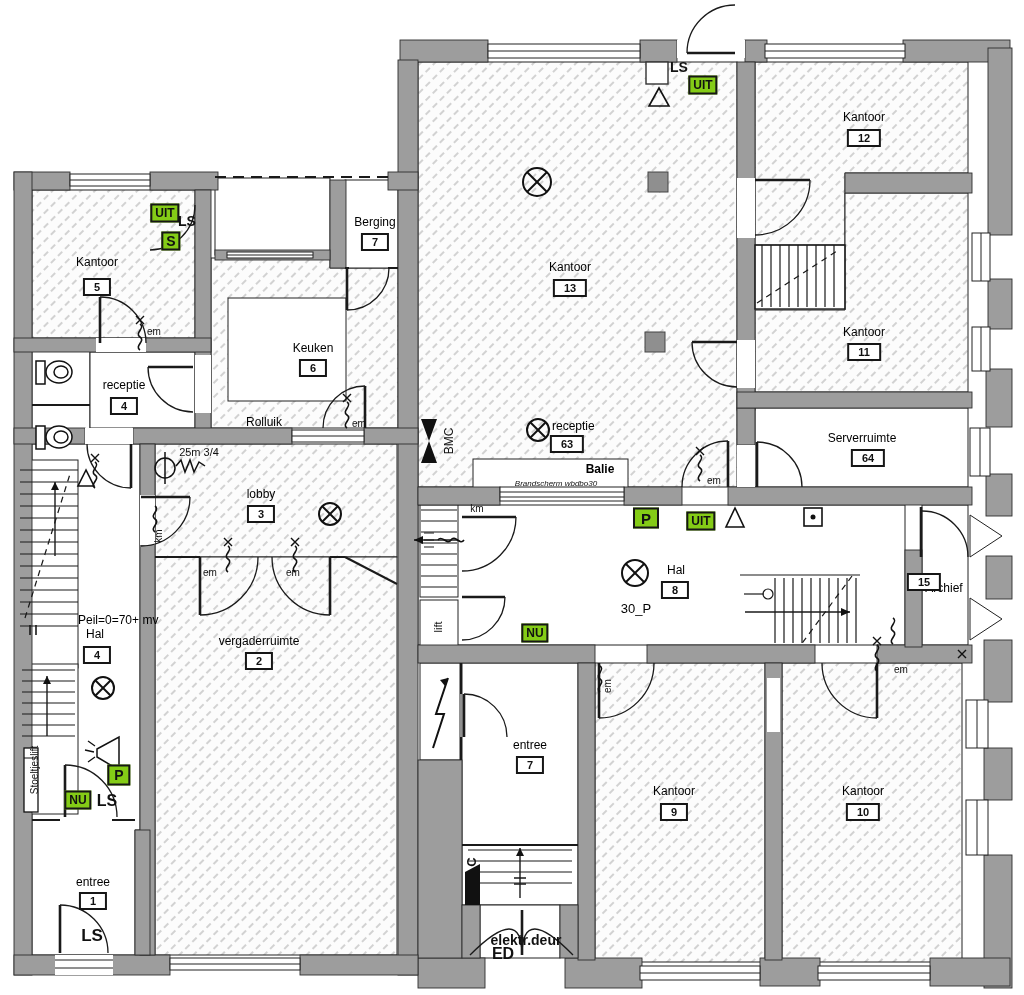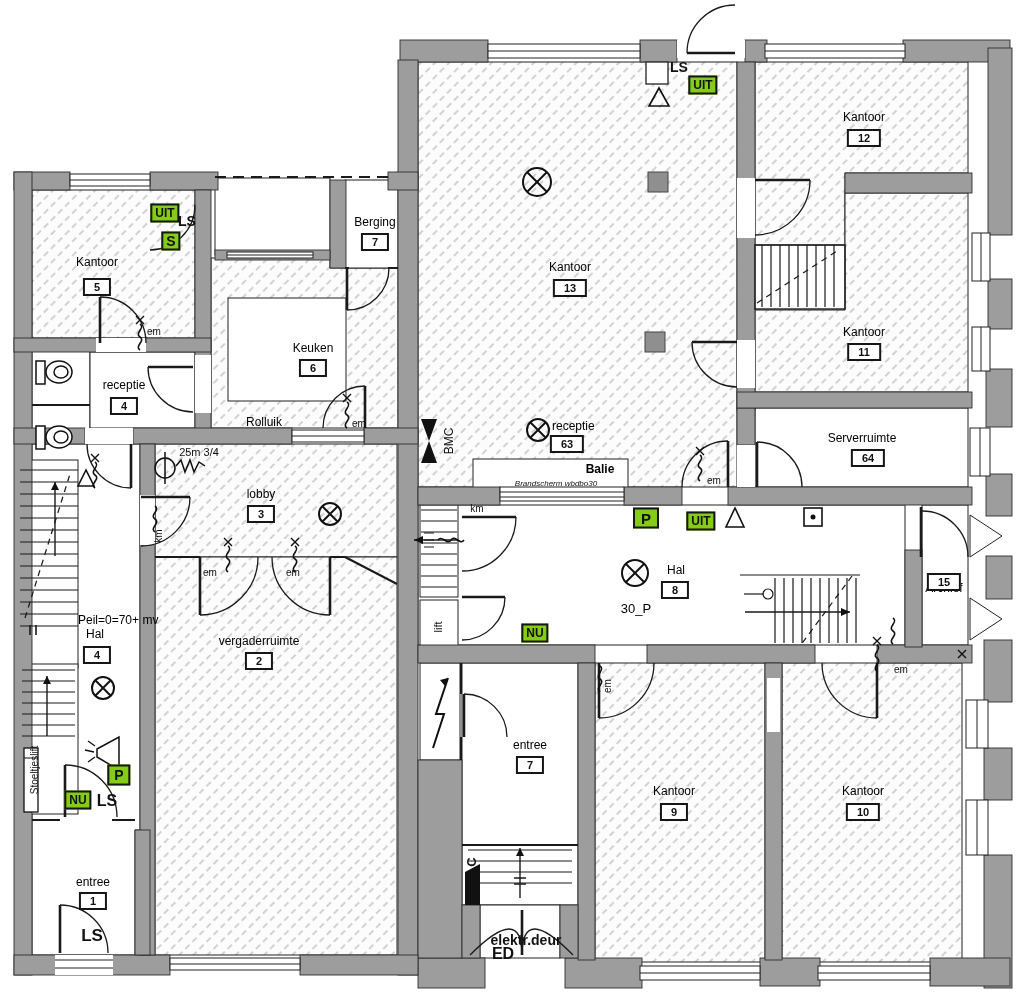--- a/index.html
+++ b/index.html
@@ -384,21 +384,21 @@
   <div class="lbl" style="left:864px;top:332px">Kantoor</div>
   <div class="num" style="left:864px;top:352px">11</div>
   <div class="lbl" style="left:862px;top:438px">Serverruimte</div>
   <div class="num" style="left:868px;top:458px">64</div>
   <div class="lbl la" style="left:552px;top:426px">receptie</div>
   <div class="num" style="left:567px;top:444px">63</div>
   <div class="lbl" style="left:676px;top:570px">Hal</div>
   <div class="num" style="left:675px;top:590px">8</div>
   <div class="lbl" style="left:636px;top:608px;font-size:13px">30_P</div>
   <div class="lbl" style="left:944px;top:588px">Archief</div>
-  <div class="num" style="left:944px;top:582px">15</div>
+  <div class="num" style="left:924px;top:582px">15</div>
   <div class="lbl" style="left:261px;top:494px">lobby</div>
   <div class="num" style="left:261px;top:514px">3</div>
   <div class="lbl" style="left:259px;top:641px">vergaderruimte</div>
   <div class="num" style="left:259px;top:661px">2</div>
   <div class="lbl" style="left:95px;top:634px">Hal</div>
   <div class="num" style="left:97px;top:655px">4</div>
   <div class="lbl" style="left:93px;top:882px">entree</div>
   <div class="num" style="left:93px;top:901px">1</div>
   <div class="lbl" style="left:530px;top:745px">entree</div>
   <div class="num" style="left:530px;top:765px">7</div>

